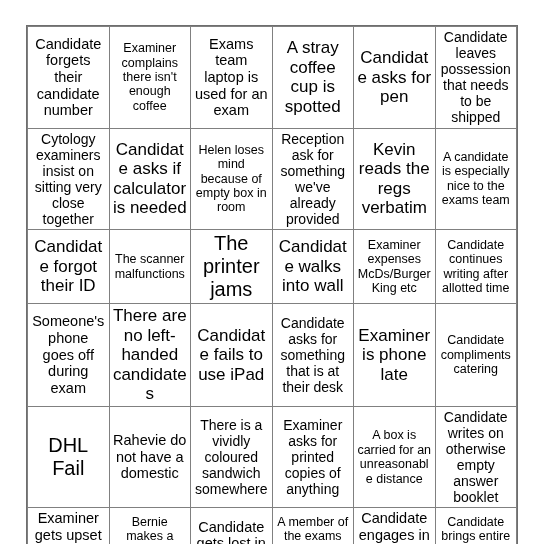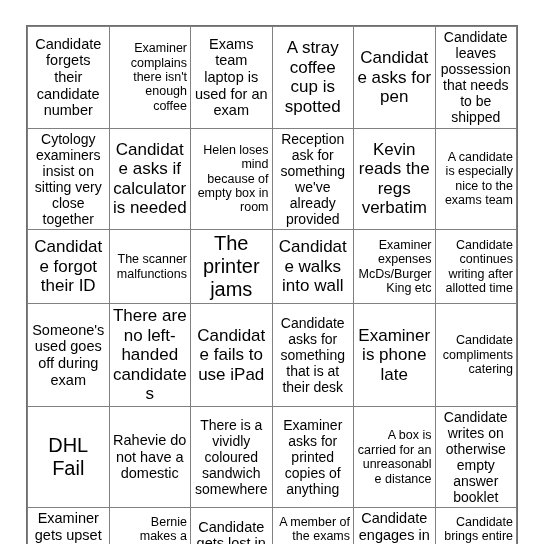--- a/index.html
+++ b/index.html
@@ -44,21 +44,21 @@
     outline: 1px solid #6e6e6e;
   }
   .cell-text {
     display: block;
     width: 100%;
   }
   
   .fs-xl  { font-size: 20px; }
   .fs-lg  { font-size: 17px; }
   .fs-md  { font-size: 14.5px; }
-  .fs-sm  { font-size: 12.5px; text-align: right; }
+  .fs-sm  { font-size: 12.5px; }
   .fs-xs  { font-size: 14px; }
 </style>
 </head>
 <body>
 
 <div id="bingo-card">
   <table class="bingo-grid">
     <tbody>
         <tr>
           <td>
@@ -115,21 +115,21 @@
           </td>
           <td>
             <span class="cell-text fs-sm">Examiner expenses McDs/Burger King etc</span>
           </td>
           <td>
             <span class="cell-text fs-sm">Candidate continues writing after allotted time</span>
           </td>
         </tr>
         <tr>
           <td>
-            <span class="cell-text fs-md">Someone's used goes off during exam</span>
+            <span class="cell-text fs-md">Someone's phone goes off during exam</span>
           </td>
           <td>
             <span class="cell-text fs-lg">There are no left-handed candidates</span>
           </td>
           <td>
             <span class="cell-text fs-lg">Candidate fails to use iPad</span>
           </td>
           <td>
             <span class="cell-text fs-xs">Candidate asks for something that is at their desk</span>
           </td>

